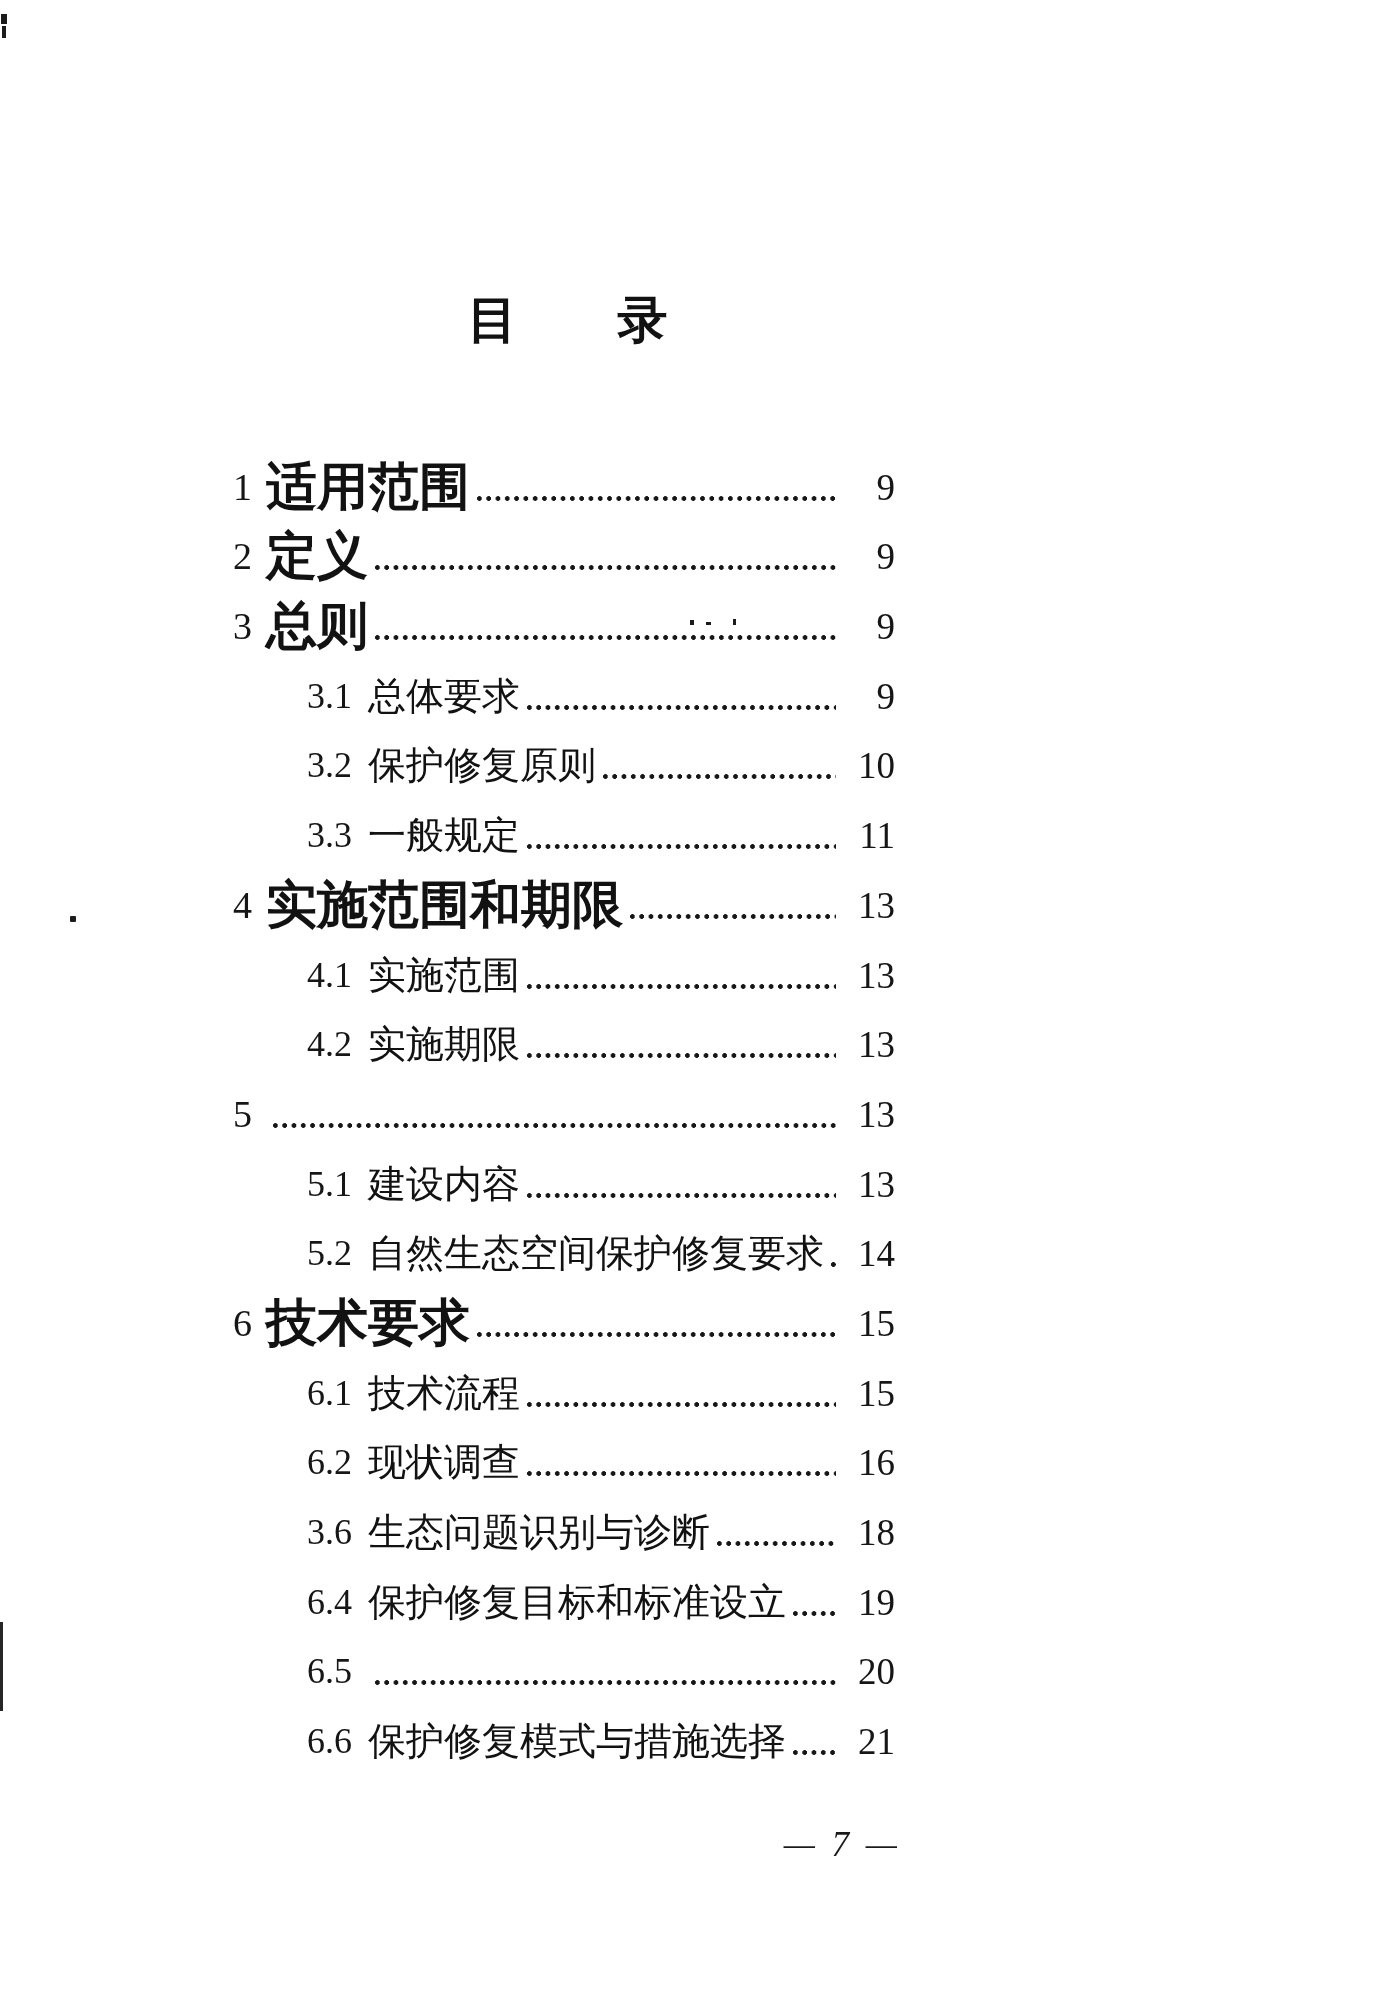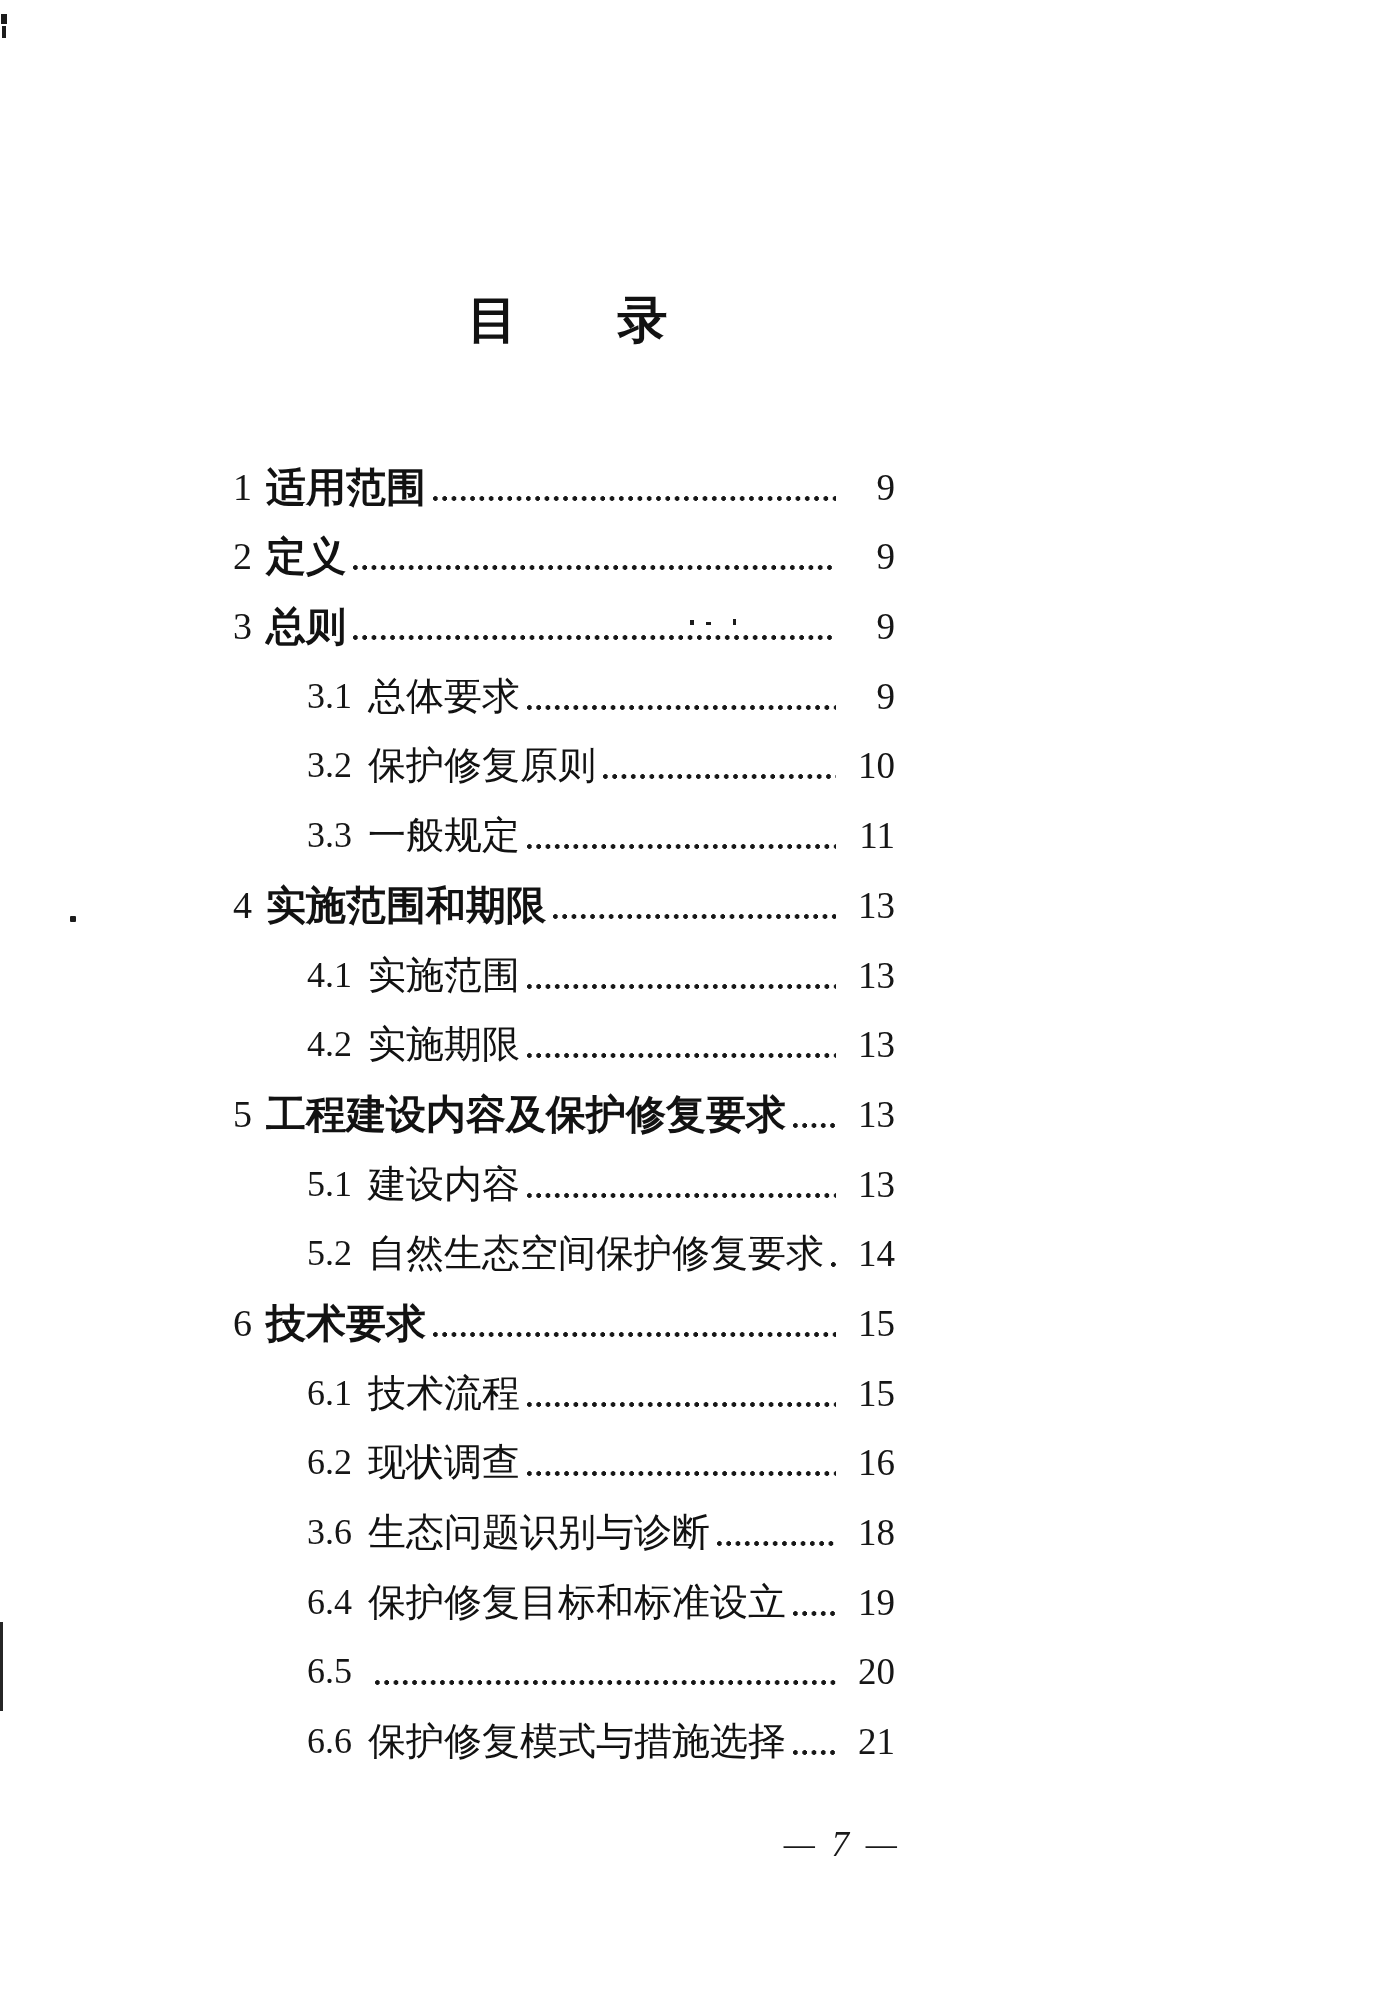--- a/index.html
+++ b/index.html
@@ -49,21 +49,21 @@
   .toc-row .label {
     flex: 0 0 auto;
     line-height: 42px;
     white-space: nowrap;
     color: #121212;
   }
   .toc-row.main .num { margin-right: 14px; }
   .toc-row.main .label {
     font-family: "Liberation Sans", sans-serif;
     font-weight: 700;
-    font-size: 40px;
+    font-size: 51px;
   }
   .toc-row.sub { padding-left: 74px; }
   .toc-row.sub .num { font-size: 36px; margin-right: 16px; text-align: right; }
   .toc-row.sub .label {
     font-family: "Liberation Serif", serif;
     font-weight: 400;
     font-size: 38px;
     text-align: right;
   }
   .leader {
@@ -174,21 +174,20 @@
     <span class="pageno">13</span>
   </div>
       <div class="toc-row sub">
     <span class="num">4.2</span>
     <span class="label">实施期限</span>
     <span class="leader"></span>
     <span class="pageno">13</span>
   </div>
       <div class="toc-row main">
     <span class="num">5</span>
-    <span class="label">工程建设内容及保护修复要求</span>
     <span class="leader"></span>
     <span class="pageno">13</span>
   </div>
       <div class="toc-row sub">
     <span class="num">5.1</span>
     <span class="label">建设内容</span>
     <span class="leader"></span>
     <span class="pageno">13</span>
   </div>
       <div class="toc-row sub">

